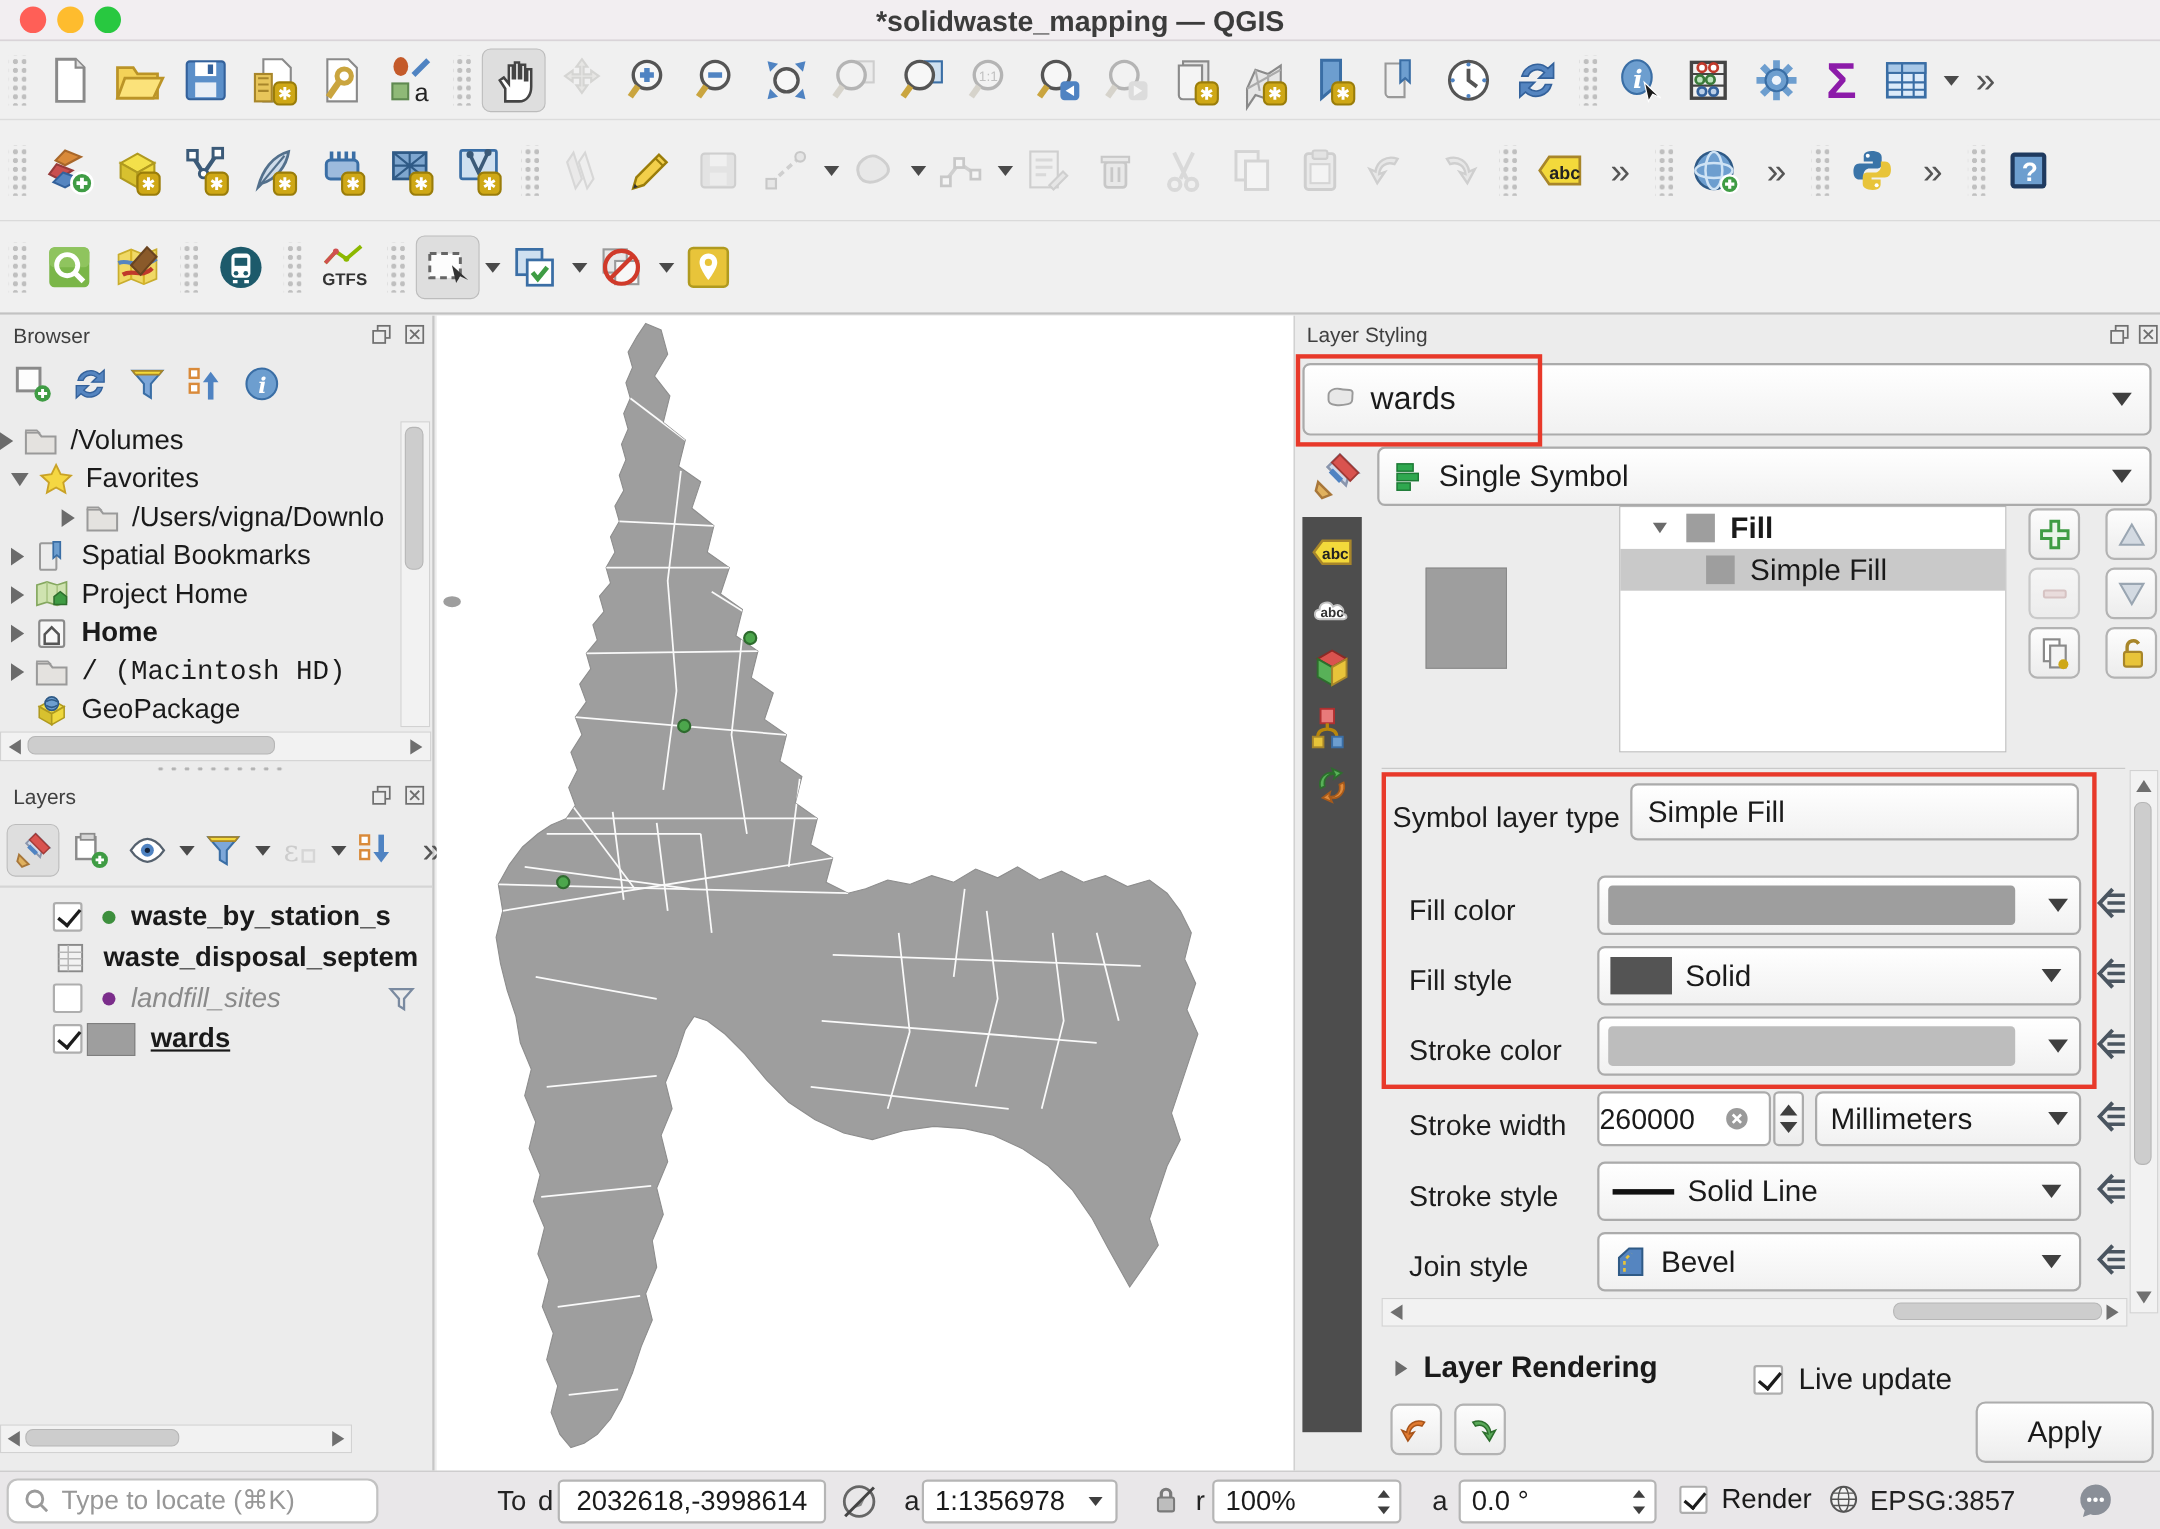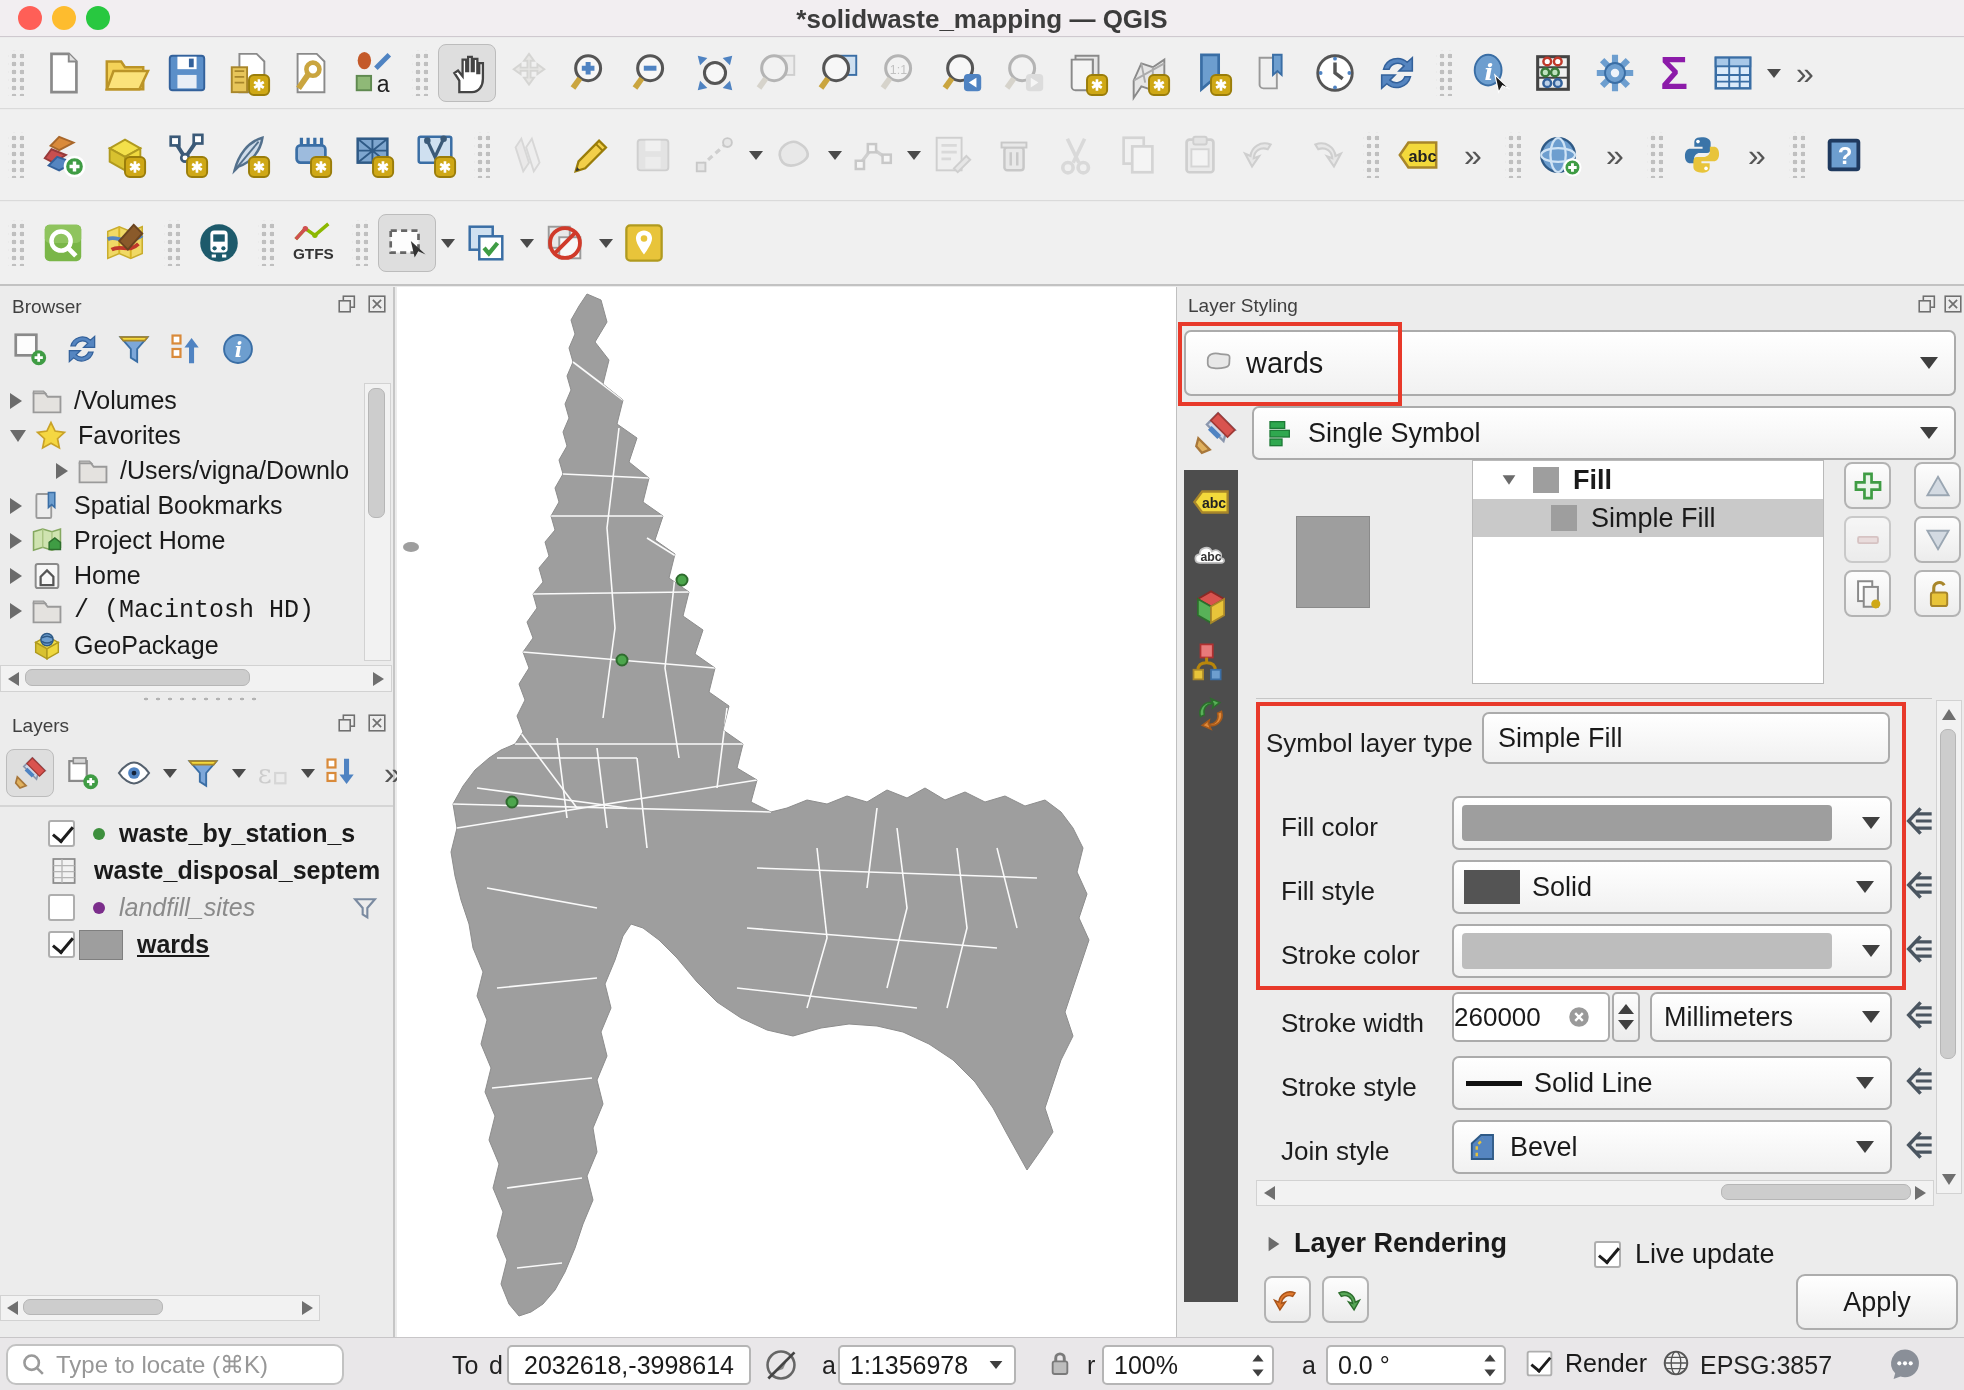--- a/index.html
+++ b/index.html
@@ -608,21 +608,21 @@
         </svg>
       </div>
       <div class="tbtn" data-name="browser-properties-button">
         <svg viewBox="0 0 24 24">
           <circle cx="12" cy="12" r="8.8" fill="#6d9ecf" stroke="#3a6ea5" stroke-width="1.2"></circle>
           <text x="10" y="17" font-size="12.5" font-weight="bold" font-style="italic" fill="#fff" font-family="DejaVu Serif">i</text>
         </svg>
       </div>
     </div>
   <div class="abs" style="left:0;top:96px;width:362px;height:282px;overflow:hidden" id="browser-tree" data-name="browser-tree">
-      <div class="tree-row" data-name="browser-item--volumes" style="padding-left: 10px;">
+      <div class="tree-row" data-name="browser-item--volumes" style="">
         <span class="exp" data-name="expander-icon"></span>
         <span class="ticn" data-name="folder-icon"><svg viewBox="0 0 24 24">
             <path d="M2.5 6.5h8l2 2.5h9v11h-19z" fill="#e4e2df" stroke="#9a9a9a" stroke-width="1.3"></path>
             <path d="M2.5 6.5V5h7l1.5 1.5z" fill="#cfcdca" stroke="#9a9a9a"></path>
           </svg></span>
         <span class="tree-label" data-name="browser-item-label">/Volumes</span>
       </div>
       <div class="tree-row" data-name="browser-item-favorites" style="padding-left: 10px;">
         <span class="exp open" data-name="expander-icon"></span>
         <span class="ticn" data-name="star-icon"><svg viewBox="0 0 24 24">
@@ -648,21 +648,21 @@
       </div>
       <div class="tree-row" data-name="browser-item-project-home" style="padding-left: 10px;">
         <span class="exp" data-name="expander-icon"></span>
         <span class="ticn" data-name="project-home-icon"><svg viewBox="0 0 24 24">
             <path d="M2.5 5.5l6.5-2 6.5 2 6-2v13l-6 2-6.5-2-6.5 2z" fill="#cfe3b0" stroke="#85a860" stroke-width="1.1"></path>
             <path d="M9 3.5v13M15.5 5.5v13" stroke="#a8c482"></path>
             <path d="M13.5 13l4-3.2 4 3.2v5h-8z" fill="#3f9c44" stroke="#2d6e2d"></path>
           </svg></span>
         <span class="tree-label" data-name="browser-item-label">Project Home</span>
       </div>
-      <div class="tree-row" data-name="browser-item-home" style="padding-left: 10px;">
+      <div class="tree-row" data-name="browser-item-home" style="padding-left: 10px; font-weight: bold;">
         <span class="exp" data-name="expander-icon"></span>
         <span class="ticn" data-name="home-icon"><svg viewBox="0 0 24 24">
             <rect x="4" y="3.5" width="16" height="17" rx="1.5" fill="#f7f7f7" stroke="#8a8a8a" stroke-width="1.4"></rect>
             <path d="M7.5 12.5l4.5-4.5 4.5 4.5v6h-9z" fill="none" stroke="#555" stroke-width="1.6"></path>
           </svg></span>
         <span class="tree-label" data-name="browser-item-label">Home</span>
       </div>
       <div class="tree-row" data-name="browser-item--macintosh-hd-" style="padding-left: 10px; font-family: Liberation Mono, monospace;">
         <span class="exp" data-name="expander-icon"></span>
         <span class="ticn" data-name="folder-icon"><svg viewBox="0 0 24 24">

